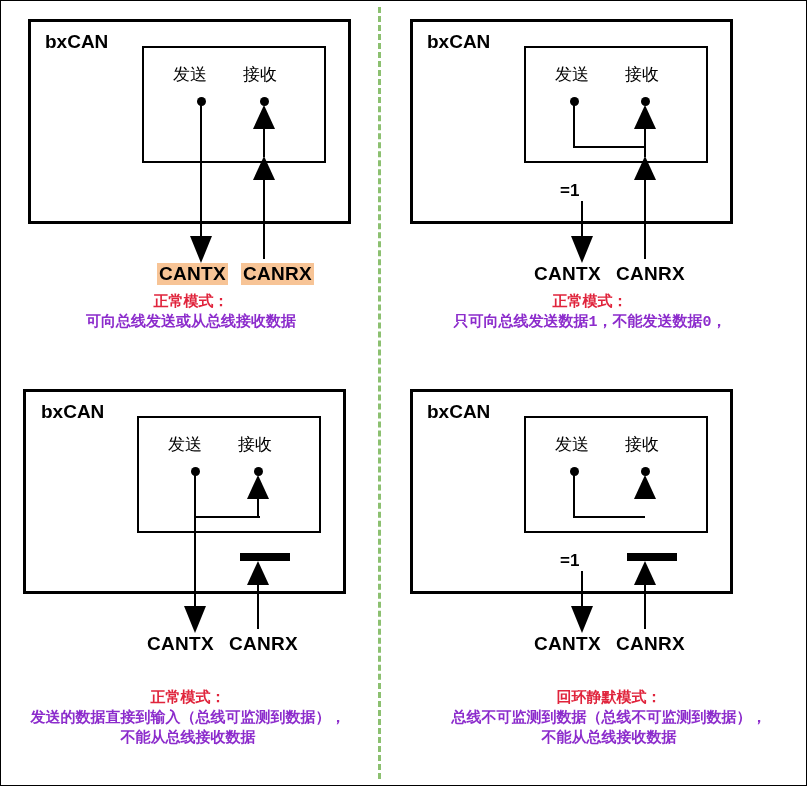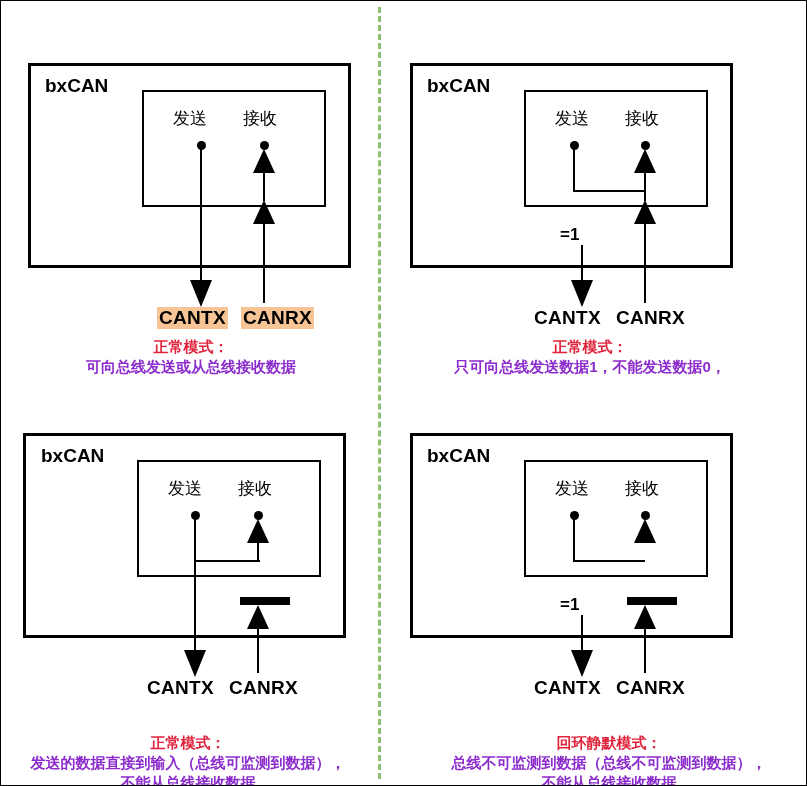--- a/index.html
+++ b/index.html
@@ -22,21 +22,20 @@
   .divider {
     position: absolute;
     left: 377px;
     top: 6px;
     width: 0;
     height: 772px;
     border-left: 3px dashed #8cc070;
   }
   .quad {
     position: absolute;
-    margin-top: 44px;
   }
   .outer-box {
     position: absolute;
     border: 3px solid #000000;
     box-sizing: border-box;
     background: #ffffff;
   }
   .inner-box {
     position: absolute;
     border: 2px solid #000000;
@@ -111,21 +110,21 @@
     border-top: 27px solid #000000;
   }
   .stop-bar {
     position: absolute;
     background: #000000;
     height: 8px;
   }
   .caption {
     position: absolute;
     text-align: center;
-    font-family: Liberation Sans, sans-serif;
+    font-family: Liberation Mono, monospace;
     line-height: 1.32;
   }
   .caption .title {
     display: block;
     font-weight: bold;
     font-size: 15px;
     color: #e0243c;
   }
   .caption .body {
     display: block;

